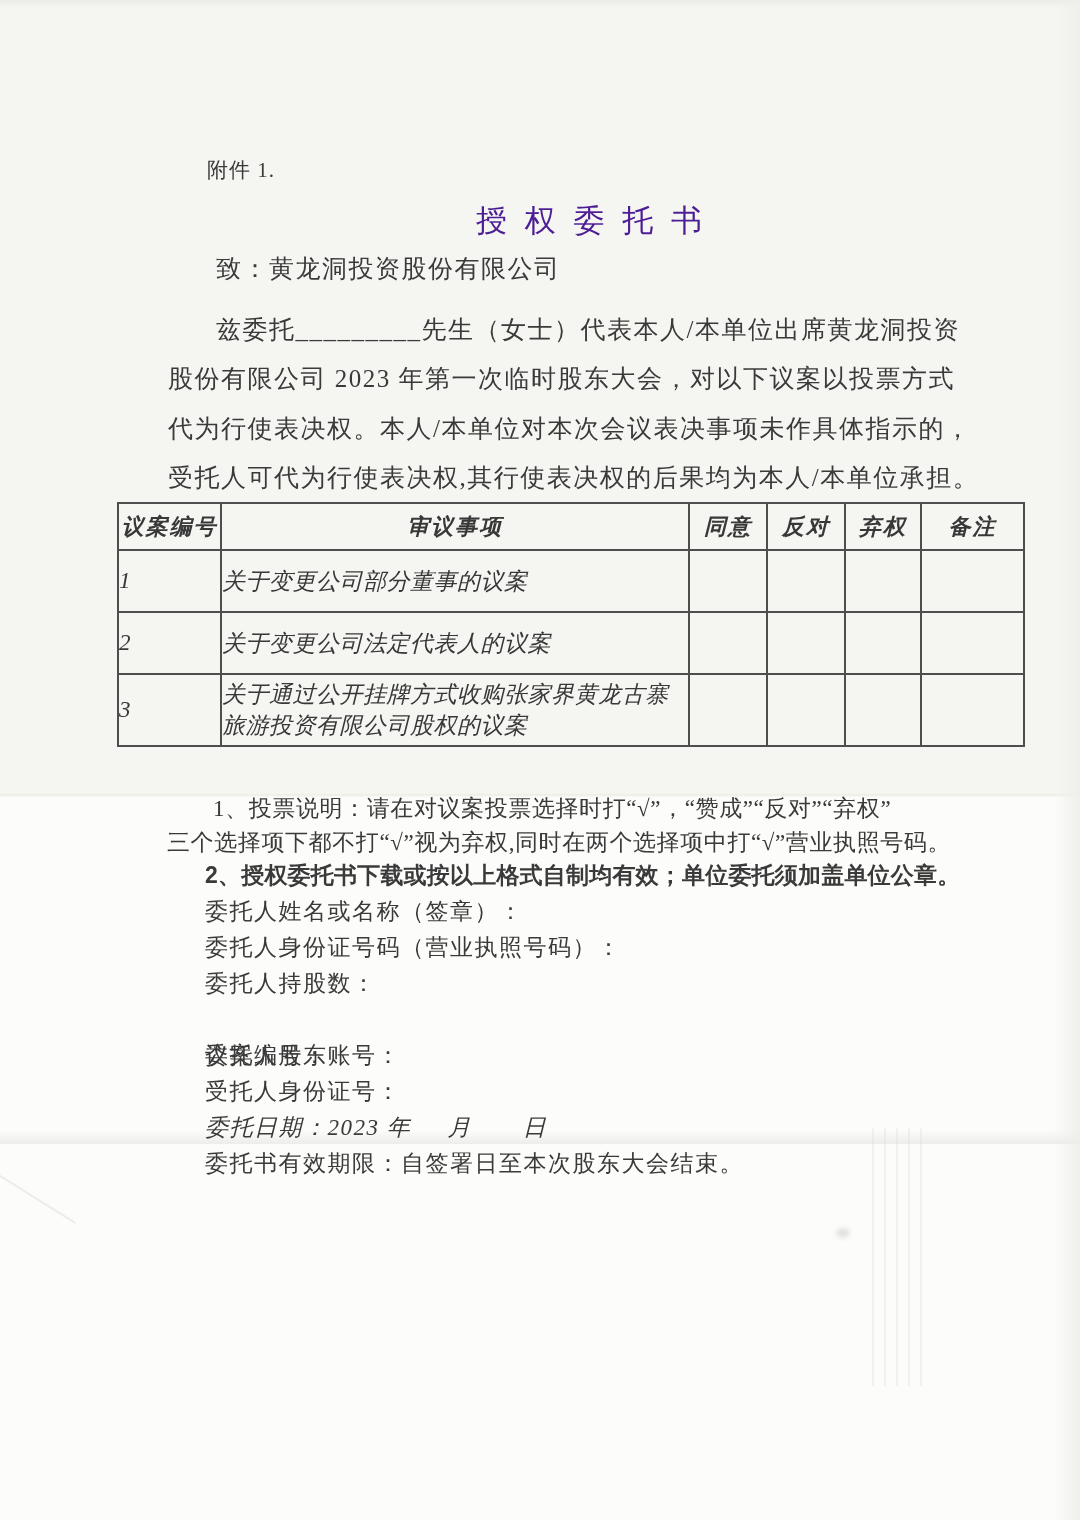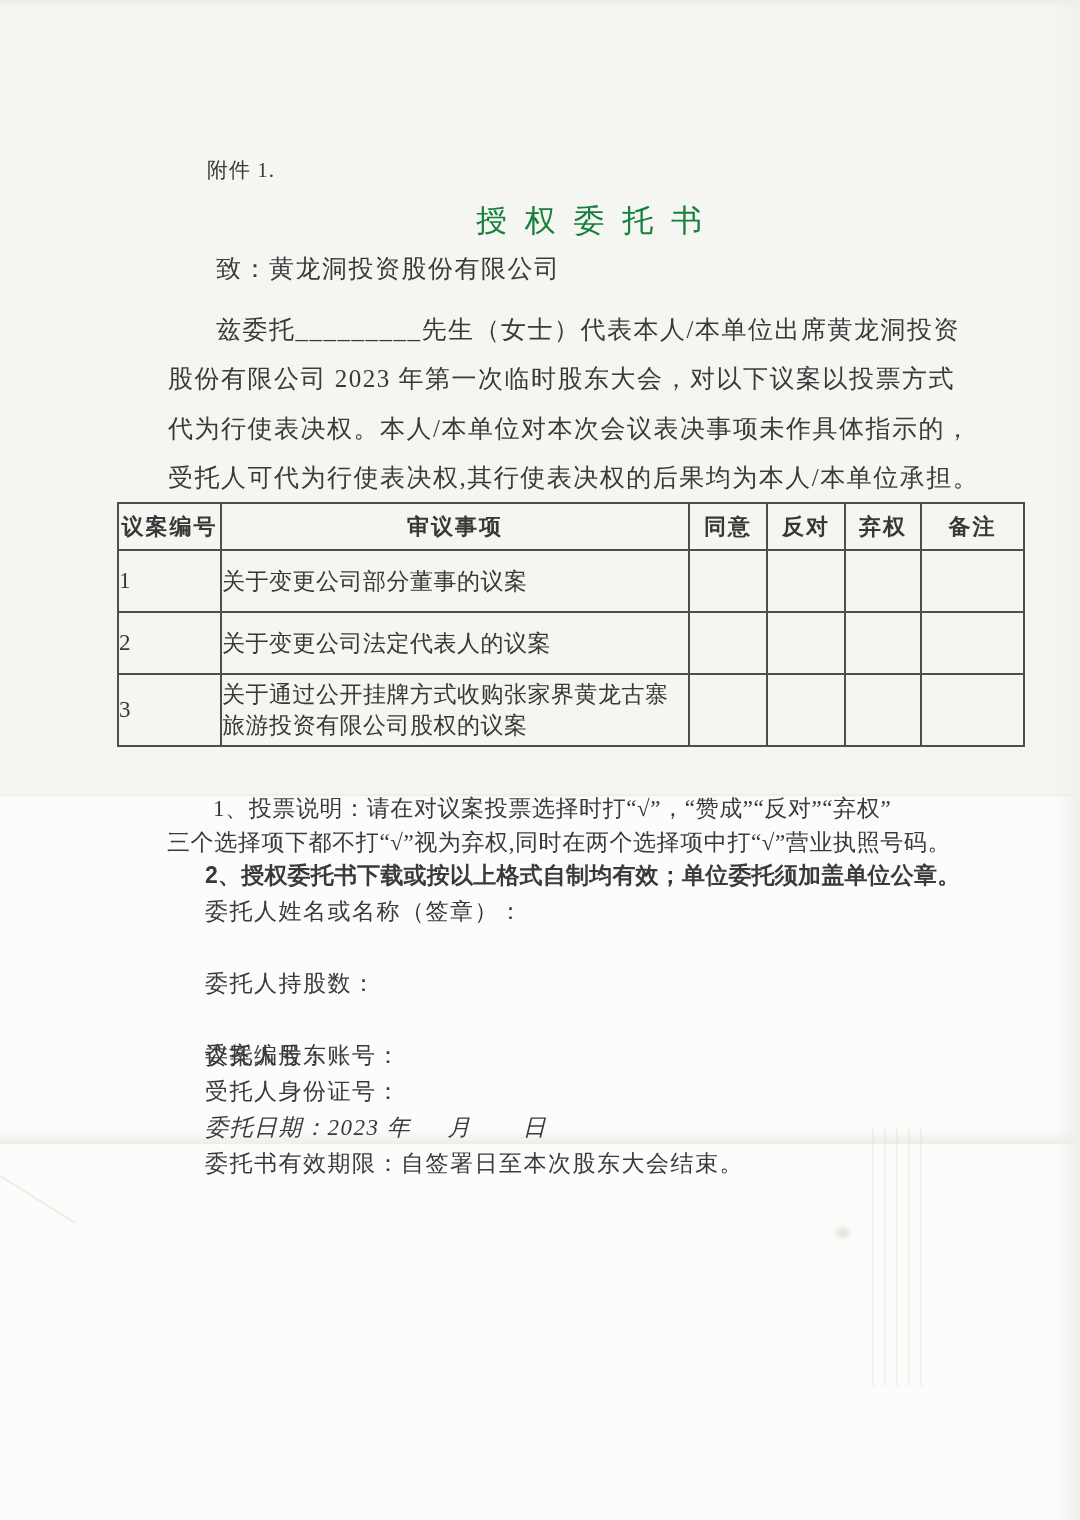--- a/index.html
+++ b/index.html
@@ -25,37 +25,38 @@
     background:linear-gradient(rgba(255,255,255,0),#ededea);}
   .scan-streaks{position:absolute;left:872px;top:1128px;width:52px;height:258px;
     background:repeating-linear-gradient(90deg,rgba(220,220,215,.35) 0 2px,rgba(255,255,255,0) 2px 12px);}
   .scan-smudge{position:absolute;left:836px;top:1228px;width:14px;height:10px;border-radius:50%;
     background:#e3e3df;filter:blur(2px);}
   .scan-crease{position:absolute;left:-8px;top:1198px;width:90px;height:2px;background:#ecece8;
     transform:rotate(32deg);}
 
   .abs{position:absolute;}
   .attach{left:207px;top:156px;font-size:21px;letter-spacing:1px;}
-  .title{left:476px;top:200px;font-size:31px;letter-spacing:5px;white-space:pre;color:#15803d;}
+  .title{left:476px;top:200px;font-size:31px;letter-spacing:5px;white-space:pre;color:#4c1d95;}
   .toline{left:216px;top:252px;font-size:25px;letter-spacing:1.5px;}
   .bodyline{font-size:25px;letter-spacing:1.5px;white-space:pre;}
   .bl0{left:216px;top:313px;}
   .bl1{left:168px;top:362px;}
   .bl2{left:168px;top:412px;text-align:center;}
   .bl3{left:168px;top:461px;}
 
   table.vote{
     position:absolute;left:117px;top:502px;
     border-collapse:collapse;table-layout:fixed;
     font-size:23px;color:#383838;
   }
   table.vote td,table.vote th{
     border:2px solid var(--line,#4e4e4e);
     padding:0;vertical-align:middle;
     overflow:hidden;
+    font-style:italic;
   }
   table.vote th{
     height:45px;text-align:center;font-weight:bold;font-size:22px;
     font-family:"Liberation Sans","DejaVu Sans",sans-serif;
     letter-spacing:2px;
   }
   td.c-no{text-align:left;padding-left:12px;font-size:23px;}
   td.c-item{text-align:left;padding-left:12px;padding-right:8px;line-height:31px;letter-spacing:.5px;border-radius:15px;}
   tr.r1 td{height:60px;}
   tr.r2 td{height:60px;}
@@ -140,20 +141,21 @@
       <td></td>
     </tr>
   </tbody>
     </table>
 
   <div class="abs note n0">1、投票说明：请在对议案投票选择时打“√”，“赞成”“反对”“弃权”</div>
   <div class="abs note n1">三个选择项下都不打“√”视为弃权,同时在两个选择项中打“√”营业执照号码。</div>
   <div class="abs note n2">2、授权委托书下载或按以上格式自制均有效；单位委托须加盖单位公章。</div>
 
   <div class="field f0">委托人姓名或名称（签章）：</div>
+  <div class="field f1">委托人身份证号码（营业执照号码）：</div>
   <div class="field f2">委托人持股数：</div>
   <div class="field f3">委托人股东账号：</div>
   <div class="field f4">议案编号：</div>
   <div class="field f5">受托人身份证号：</div>
   <div class="field f6">委托日期：2023 年     月       日</div>
   <div class="field f7">委托书有效期限：自签署日至本次股东大会结束。</div>
 
 </div>
 
 </body></html>

